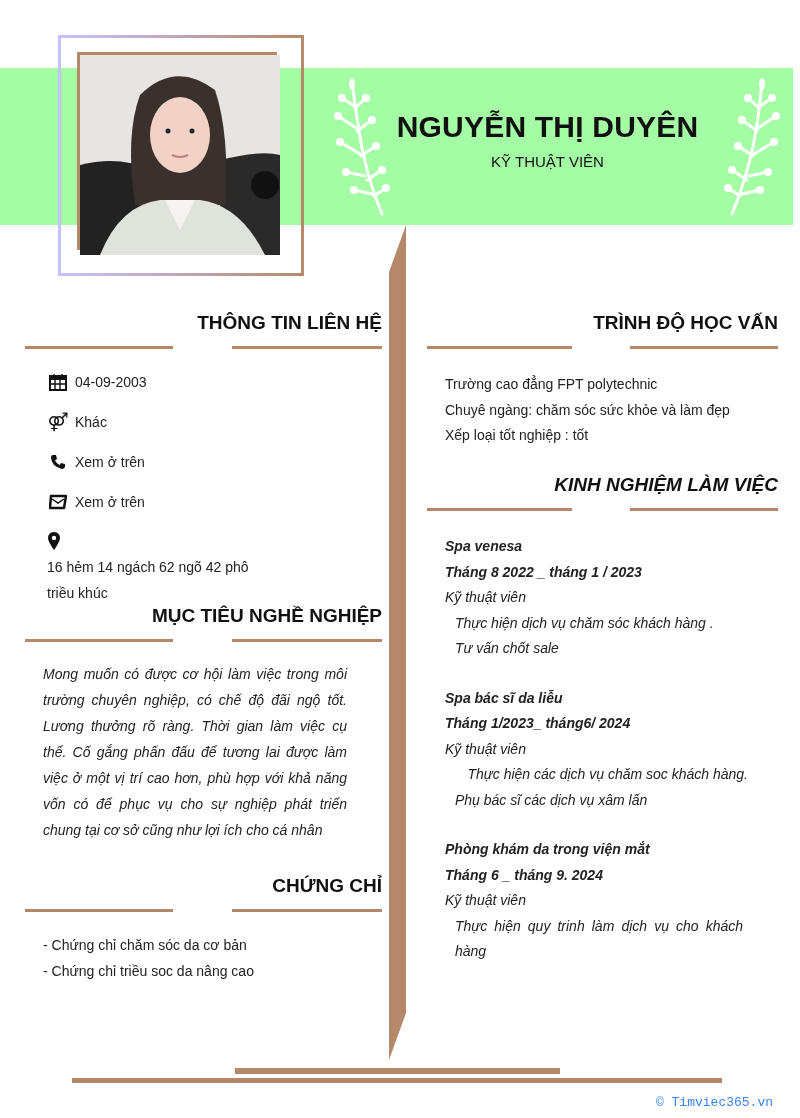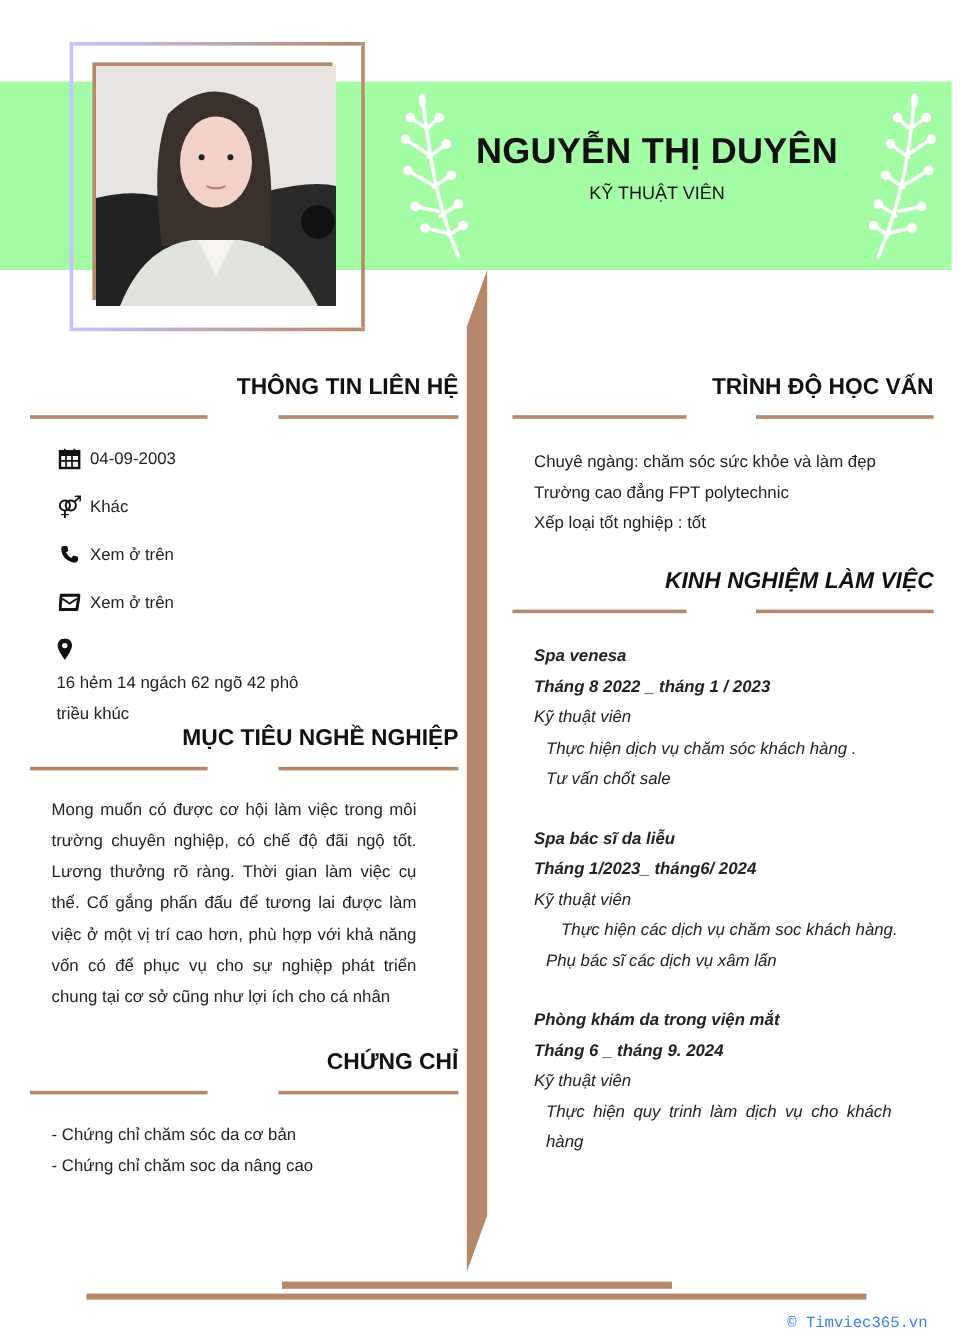--- a/index.html
+++ b/index.html
@@ -159,44 +159,44 @@
     </div>
   </div>
 </div>
 
 <div class="abs" style="left:25px;top:605px;width:357px;">
   <div class="sec-title">MỤC TIÊU NGHỀ NGHIỆP</div>
   <div style="display:flex;justify-content:space-between;margin-top:12px;">
     <div class="rule" style="width:148px"></div>
     <div class="rule" style="width:150px"></div>
   </div>
-  <div class="objective" style="padding:19px 35px 0 18px;">Mong muốn có được cơ hội làm việc trong môi trường chuyên nghiệp, có chế độ đãi ngộ tốt. Lương thưởng rõ ràng. Thời gian làm việc cụ thể. Cố gắng phấn đấu để tương lai được làm việc ở một vị trí cao hơn, phù hợp với khả năng vốn có để phục vụ cho sự nghiệp phát triển chung tại cơ sở cũng như lợi ích cho cá nhân</div>
+  <div class="objective" style="padding:19px 35px 0 18px;font-style:italic;">Mong muốn có được cơ hội làm việc trong môi trường chuyên nghiệp, có chế độ đãi ngộ tốt. Lương thưởng rõ ràng. Thời gian làm việc cụ thể. Cố gắng phấn đấu để tương lai được làm việc ở một vị trí cao hơn, phù hợp với khả năng vốn có để phục vụ cho sự nghiệp phát triển chung tại cơ sở cũng như lợi ích cho cá nhân</div>
 </div>
 
 <div class="abs" style="left:25px;top:875px;width:357px;">
   <div class="sec-title">CHỨNG CHỈ</div>
   <div style="display:flex;justify-content:space-between;margin-top:12px;">
     <div class="rule" style="width:148px"></div>
     <div class="rule" style="width:150px"></div>
   </div>
   <div style="padding:21px 0 0 18px;">
     <div class="line">- Chứng chỉ chăm sóc da cơ bản</div>
-    <div class="line">- Chứng chỉ chăm soc da nâng cao</div>
+    <div class="line">- Chứng chỉ triều soc da nâng cao</div>
   </div>
 </div>
 
 <div class="abs" style="left:427px;top:312px;width:351px;">
   <div class="sec-title">TRÌNH ĐỘ HỌC VẤN</div>
   <div style="display:flex;justify-content:space-between;margin-top:12px;">
     <div class="rule" style="width:145px"></div>
     <div class="rule" style="width:148px"></div>
   </div>
   <div style="padding:23px 0 0 18px;">
+    <div class="line">Trường cao đẳng FPT polytechnic</div>
     <div class="line">Chuyê ngàng: chăm sóc sức khỏe và làm đẹp</div>
-    <div class="line">Trường cao đẳng FPT polytechnic</div>
     <div class="line">Xếp loại tốt nghiệp : tốt</div>
   </div>
 </div>
 
 <div class="abs" style="left:427px;top:474px;width:351px;font-style:italic;">
   <div class="sec-title">KINH NGHIỆM LÀM VIỆC</div>
   <div style="display:flex;justify-content:space-between;margin-top:12px;">
     <div class="rule" style="width:145px"></div>
     <div class="rule" style="width:148px"></div>
   </div>

